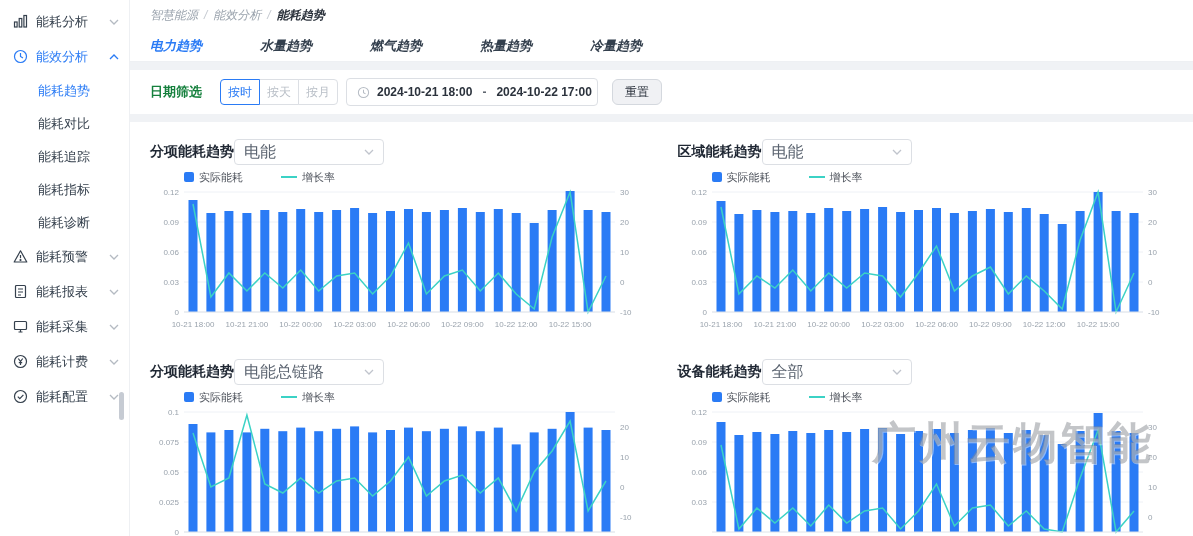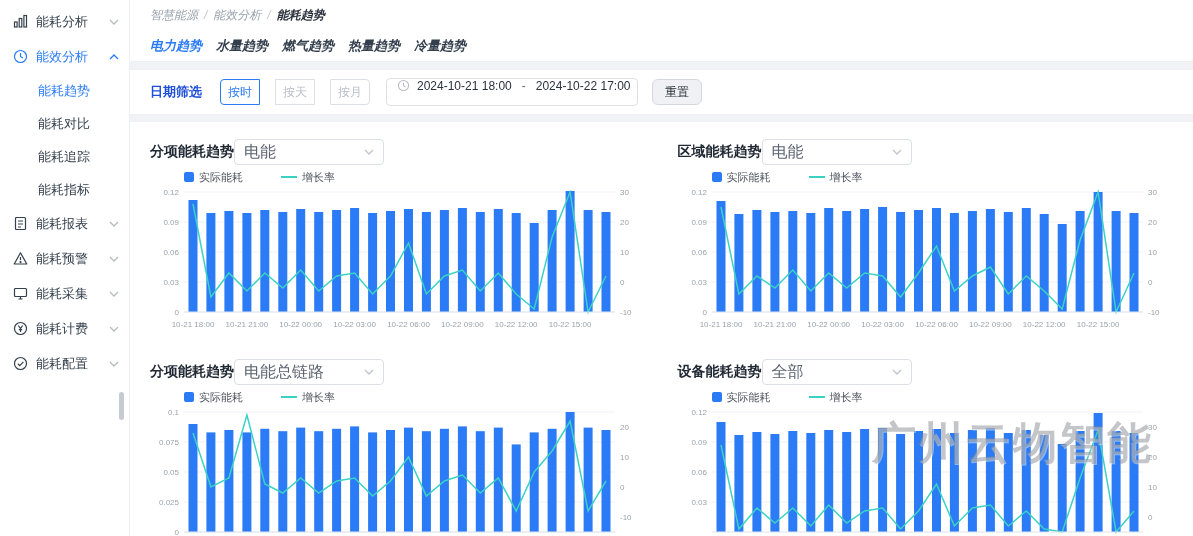--- a/index.html
+++ b/index.html
@@ -25,38 +25,38 @@
 
   
   .main { flex:1; background:#f0f2f5; overflow:hidden; }
   .top-block { background:#fff;font-style:italic; }
   .breadcrumb { display:flex; align-items:center; height:30px; padding:0 20px;
     font-size:12px; }
   .bc-link { color:#99a2ac; cursor:pointer; }
   .bc-sep { color:#c4c9d0; margin:0 6px; }
   .bc-current { color:#2b323c; font-weight:bold; }
   .tabs { display:flex; align-items:center; height:32px; padding:0 20px;
-    border-bottom:1px solid #eef0f3; }
+    border-bottom:1px solid #eef0f3;gap:44px; }
   .tab { font-size:13px; font-weight:bold; color:#333f4d; margin-right:14px; cursor:pointer; }
   .tab.active { color:#2a7bf5; }
 
   
   .filter-card { background:#fff; margin-top:8px; height:44px; display:flex;
     align-items:center; padding:0 20px; }
-  .filter-label { font-size:13px; font-weight:bold; color:#1d4ed8; margin-right:18px; }
-  .mode-group { display:flex; margin-right:16px;gap:16px; }
+  .filter-label { font-size:13px; font-weight:bold; color:#15803d; margin-right:18px; }
+  .mode-group { display:flex; margin-right:8px; }
   .mode-btn { height:26px; min-width:34px; padding:0 7px; background:#fff;
     border:1px solid #dcdfe4; color:#b9bfc7; font-size:12px; display:flex;
     align-items:center; justify-content:center; cursor:pointer; margin-left:-1px; }
   .mode-btn:first-child { border-radius:4px 0 0 4px; margin-left:0; }
   .mode-btn:last-child { border-radius:0 4px 4px 0; }
   .mode-btn.active { border-color:#2a7bf5; color:#2a7bf5; position:relative; z-index:1; }
-  .date-range { display:flex; height:28px; width:252px;
+  .date-range { display:flex; align-items:center; height:28px; width:252px;
     border:1px solid #dcdfe4; border-radius:4px; padding:0 10px; background:#fff;
-    font-size:12px; color:#2b323c; cursor:text; }
+    font-size:12px; color:#2b323c; cursor:text;font-weight:bold; }
   .date-range .clock { width:13px; height:13px; color:#b6bcc4; margin-right:7px; flex:none; }
   .date-range .d { white-space:nowrap; }
   .date-range .sep { margin:0 10px; color:#606770; }
   .reset-btn { height:26px; padding:0 12px; margin-left:14px; background:#f0f1f4;
     border:1px solid #d4d8de; border-radius:6px; font-size:12px; color:#2b323c;
     display:flex; align-items:center; cursor:pointer; }
 
   
   .charts-card { background:#fff; margin-top:8px; padding:16px 20px; min-height:420px; }
   .charts-grid { display:grid; grid-template-columns:1fr 1fr; column-gap:32px; row-gap:24px; }
@@ -116,43 +116,46 @@
     </div>
     <div class="sub-item">
       <span>能耗对比</span>
     </div>
     <div class="sub-item">
       <span>能耗追踪</span>
     </div>
     <div class="sub-item">
       <span>能耗指标</span>
     </div>
-
-    <div class="side-item">
-      <svg class="ic" viewBox="0 0 15 15">
-        <g fill="none" stroke="currentColor" stroke-width="1.2">
-          <rect x="2.5" y="1.5" width="10" height="12" rx="1"></rect>
-          <path d="M5 5h5 M5 8h5 M5 11h3"></path>
-        </g>
-      </svg>
-      <span class="lbl">能耗报表</span>
-      <svg class="chev" viewBox="0 0 10 6">
-        <path d="M1 1 L5 5 L9 1" fill="none" stroke="currentColor" stroke-width="1.3"></path>
-      </svg>
+    <div class="sub-item">
+      <span>能耗诊断</span>
     </div>
 
     <div class="side-item">
       <svg class="ic" viewBox="0 0 15 15">
         <g fill="none" stroke="currentColor" stroke-width="1.2">
           <path d="M7.5 1.8 L13.8 13 H1.2 Z" stroke-linejoin="round"></path>
           <path d="M7.5 6v3.2"></path>
           <circle cx="7.5" cy="11" r="0.5" fill="currentColor"></circle>
         </g>
       </svg>
       <span class="lbl">能耗预警</span>
+      <svg class="chev" viewBox="0 0 10 6">
+        <path d="M1 1 L5 5 L9 1" fill="none" stroke="currentColor" stroke-width="1.3"></path>
+      </svg>
+    </div>
+
+    <div class="side-item">
+      <svg class="ic" viewBox="0 0 15 15">
+        <g fill="none" stroke="currentColor" stroke-width="1.2">
+          <rect x="2.5" y="1.5" width="10" height="12" rx="1"></rect>
+          <path d="M5 5h5 M5 8h5 M5 11h3"></path>
+        </g>
+      </svg>
+      <span class="lbl">能耗报表</span>
       <svg class="chev" viewBox="0 0 10 6">
         <path d="M1 1 L5 5 L9 1" fill="none" stroke="currentColor" stroke-width="1.3"></path>
       </svg>
     </div>
 
     <div class="side-item">
       <svg class="ic" viewBox="0 0 15 15">
         <g fill="none" stroke="currentColor" stroke-width="1.2">
           <rect x="1.5" y="2.5" width="12" height="8" rx="1"></rect>
           <path d="M5.5 13h4 M7.5 10.5V13"></path>

